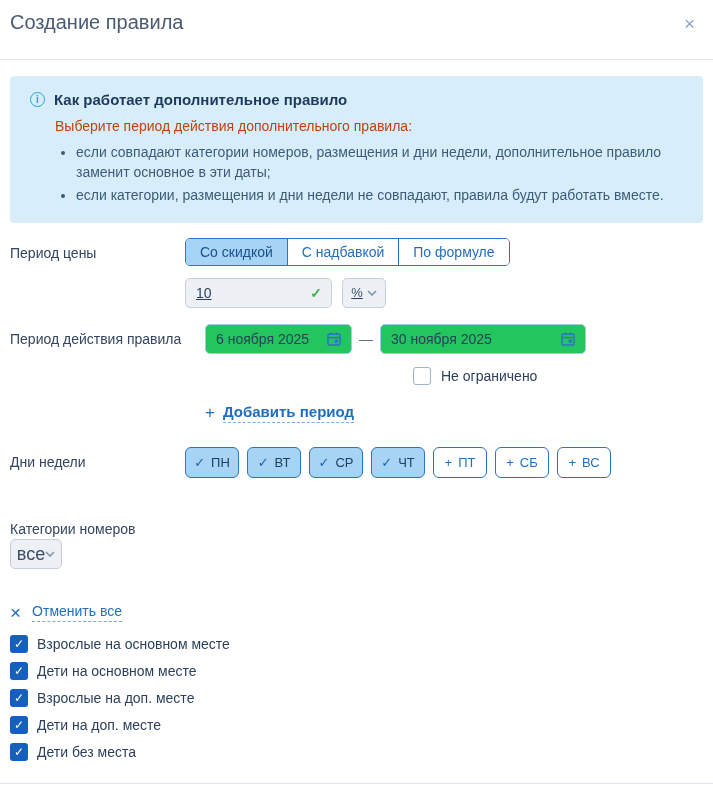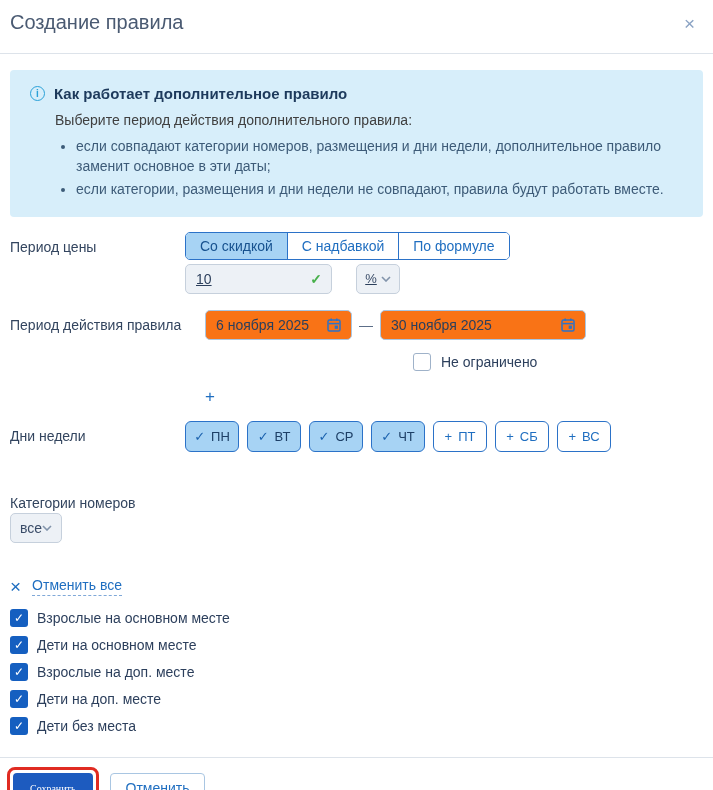--- a/index.html
+++ b/index.html
@@ -6,90 +6,90 @@
   html,body { width:713px; height:790px; }
   body {
     background:#ffffff;
     font-family:"Liberation Sans", sans-serif;
     color:#2c3f5c;
     overflow:hidden;
     position:relative;
   }
   
   .dialog-header { display:flex; justify-content:space-between; align-items:flex-start;
-    padding:11px 12px 17px 10px; border-bottom:1px solid #dde3ea; }
+    padding:11px 12px 23px 10px; border-bottom:1px solid #dde3ea; }
   .dialog-title { font-size:20px; font-weight:400; color:#4a5a72; }
   .close-btn { color:#8ba3c4; font-size:19px; line-height:19px; padding:3px 6px; cursor:pointer; }
 
   
   .info-box { margin:16px 10px 0; background:#d7eefa; border-radius:4px; padding:15px 20px 16px; }
   .info-head { display:flex; align-items:center; gap:9px; }
   .info-icon { width:15px; height:15px; flex:none; border:1.5px solid #2aa1d8; border-radius:50%;
     color:#2aa1d8; font-size:10px; font-weight:bold; font-style:normal;
     display:flex; align-items:center; justify-content:center; }
   .info-heading { font-weight:bold; font-size:15px; color:#1d3a5c; }
-  .info-intro { margin:10px 0 0 25px; font-size:14px; color:#404040; }
+  .info-intro { margin:10px 0 0 25px; font-size:14px; color:#c2410c; }
   .info-box ul { margin:8px 0 0 25px; padding-left:21px; color:#3d5b78; font-size:14px; }
   .info-box li { line-height:1.45; margin-bottom:2px; }
 
   
   .form-row { display:flex; padding-left:10px; }
   .row-label { width:175px; flex:none; font-size:14px; color:#33455f; padding-top:6px; line-height:1.4; }
   .row-content { display:flex; flex-direction:column; }
 
   
   .row-price { margin-top:15px; }
   .segmented { display:inline-flex; align-self:flex-start; border:1px solid #2b72c8; border-radius:5px;
     overflow:hidden; height:28px; background:#fff; }
   .seg { display:flex; align-items:center; padding:8px 14px; background:#fff; color:#1f6ec0;
     font-size:14px; border-right:1px solid #2b72c8; cursor:pointer; white-space:nowrap; }
   .seg:last-child { border-right:none; }
   .seg.selected { background:#a7d3f4; color:#17528f; }
-  .amount-row { margin-top:4px; display:flex; gap:24px;text-decoration:underline; }
+  .amount-row { margin-top:12px; display:flex; gap:10px;text-decoration:underline; }
   .amount-input { position:relative; width:147px; height:30px; background:#edf1f6;
     border:1px solid #c6d0dc; border-radius:5px; display:flex; align-items:center;
     padding:0 10px; font-size:14px; color:#2c3f5c; }
   .amount-check { position:absolute; right:9px; color:#47b04b; font-size:14px; font-weight:bold; }
   .unit-select { width:44px; height:30px; background:#edf1f6; border:1px solid #c6d0dc;
     border-radius:5px; display:flex; align-items:center; justify-content:center; gap:4px;
     font-size:13px; color:#3a4c68; cursor:pointer; }
 
   
   .row-period { margin-top:16px;gap:20px; }
   .dates-line { display:flex; align-items:center; }
-  .date-field { height:30px; background:#f97316; border:1px solid #a9c6e2; border-radius:5px;
+  .date-field { height:30px; background:#22c55e; border:1px solid #a9c6e2; border-radius:5px;
     display:flex; align-items:center; justify-content:space-between; padding:0 9px 0 10px;
     font-size:14px; color:#2c3f5c; cursor:pointer; }
   .date-from { width:147px; }
   .date-to { width:206px; }
   .range-dash { color:#5c6e88; margin:0 7px; font-size:14px; }
   .unlimited-row { margin-top:13px; margin-left:208px; display:flex; align-items:center; gap:10px; }
   .checkbox-empty { width:18px; height:18px; flex:none; border:1px solid #9fb2c9; border-radius:3px;
     background:#fff; cursor:pointer; }
   .unlimited-label { font-size:14px; color:#2c3f5c; }
   .add-period { margin-top:18px; display:flex; align-items:center; gap:8px; cursor:pointer; }
   .plus-glyph { color:#1f6ec0; font-size:17px; line-height:16px; }
   .add-period-link { color:#1f6ec0; font-weight:bold; font-size:15px;
     border-bottom:1px dashed #7fa8d8; padding-bottom:2px; }
 
   
-  .row-days { margin-top:16px; }
+  .row-days { margin-top:24px; }
   .days-line { display:flex; gap:8px; }
   .day { width:54px; height:31px; border:1px solid #2b72c8; border-radius:6px;
     display:flex; align-items:center; justify-content:center; gap:6px;
     font-size:13px; background:#fff; color:#1f6ec0; cursor:pointer; }
   .day .day-ic { font-size:13px; }
   .day.selected { background:#a7d3f4; color:#1d3f66; }
   .day.selected .day-ic { color:#1b62ae; }
 
   
   .row-categories { margin-top:36px;flex-direction:column; }
   .category-select { width:52px; height:30px; background:#edf1f6; border:1px solid #c6d0dc;
     border-radius:5px; display:flex; align-items:center; justify-content:center; 
-    font-size:14px; color:#3a4c68; cursor:pointer; }
+    font-size:18px; color:#3a4c68; cursor:pointer; }
 
   
   .row-types { margin-top:30px; }
   .cancel-all { display:flex; align-items:center; gap:11px; cursor:pointer; padding-top:4px; }
   .cancel-x { color:#1f6ec0; font-size:19px; line-height:17px; }
   .cancel-all-link { color:#1f6ec0; font-size:14px; border-bottom:1px dashed #7fa8d8; padding-bottom:2px; }
   .check-list { margin-top:13px; display:flex; flex-direction:column; gap:9px; }
   .check-item { display:flex; align-items:center; gap:9px; }
   .checkbox-checked { width:18px; height:18px; flex:none; background:#155fc0; border-radius:3px;
     color:#fff; font-size:12px; display:flex; align-items:center; justify-content:center; cursor:pointer; }
@@ -174,20 +174,21 @@
             <rect x="8.7" y="8.6" width="3.2" height="3.2" fill="#2b72c8"></rect>
           </svg>
       </div>
     </div>
     <div class="unlimited-row">
       <span class="checkbox-empty"></span>
       <span class="unlimited-label">Не ограничено</span>
     </div>
     <div class="add-period">
       <span class="plus-glyph">+</span>
+      <span class="add-period-link">Добавить период</span>
     </div>
   </div>
 </div>
 
 <div class="form-row row-days">
   <div class="row-label">Дни недели</div>
   <div class="days-line">
     <div class="day selected">
       <span class="day-ic">✓</span>
       <span>ПН</span>

